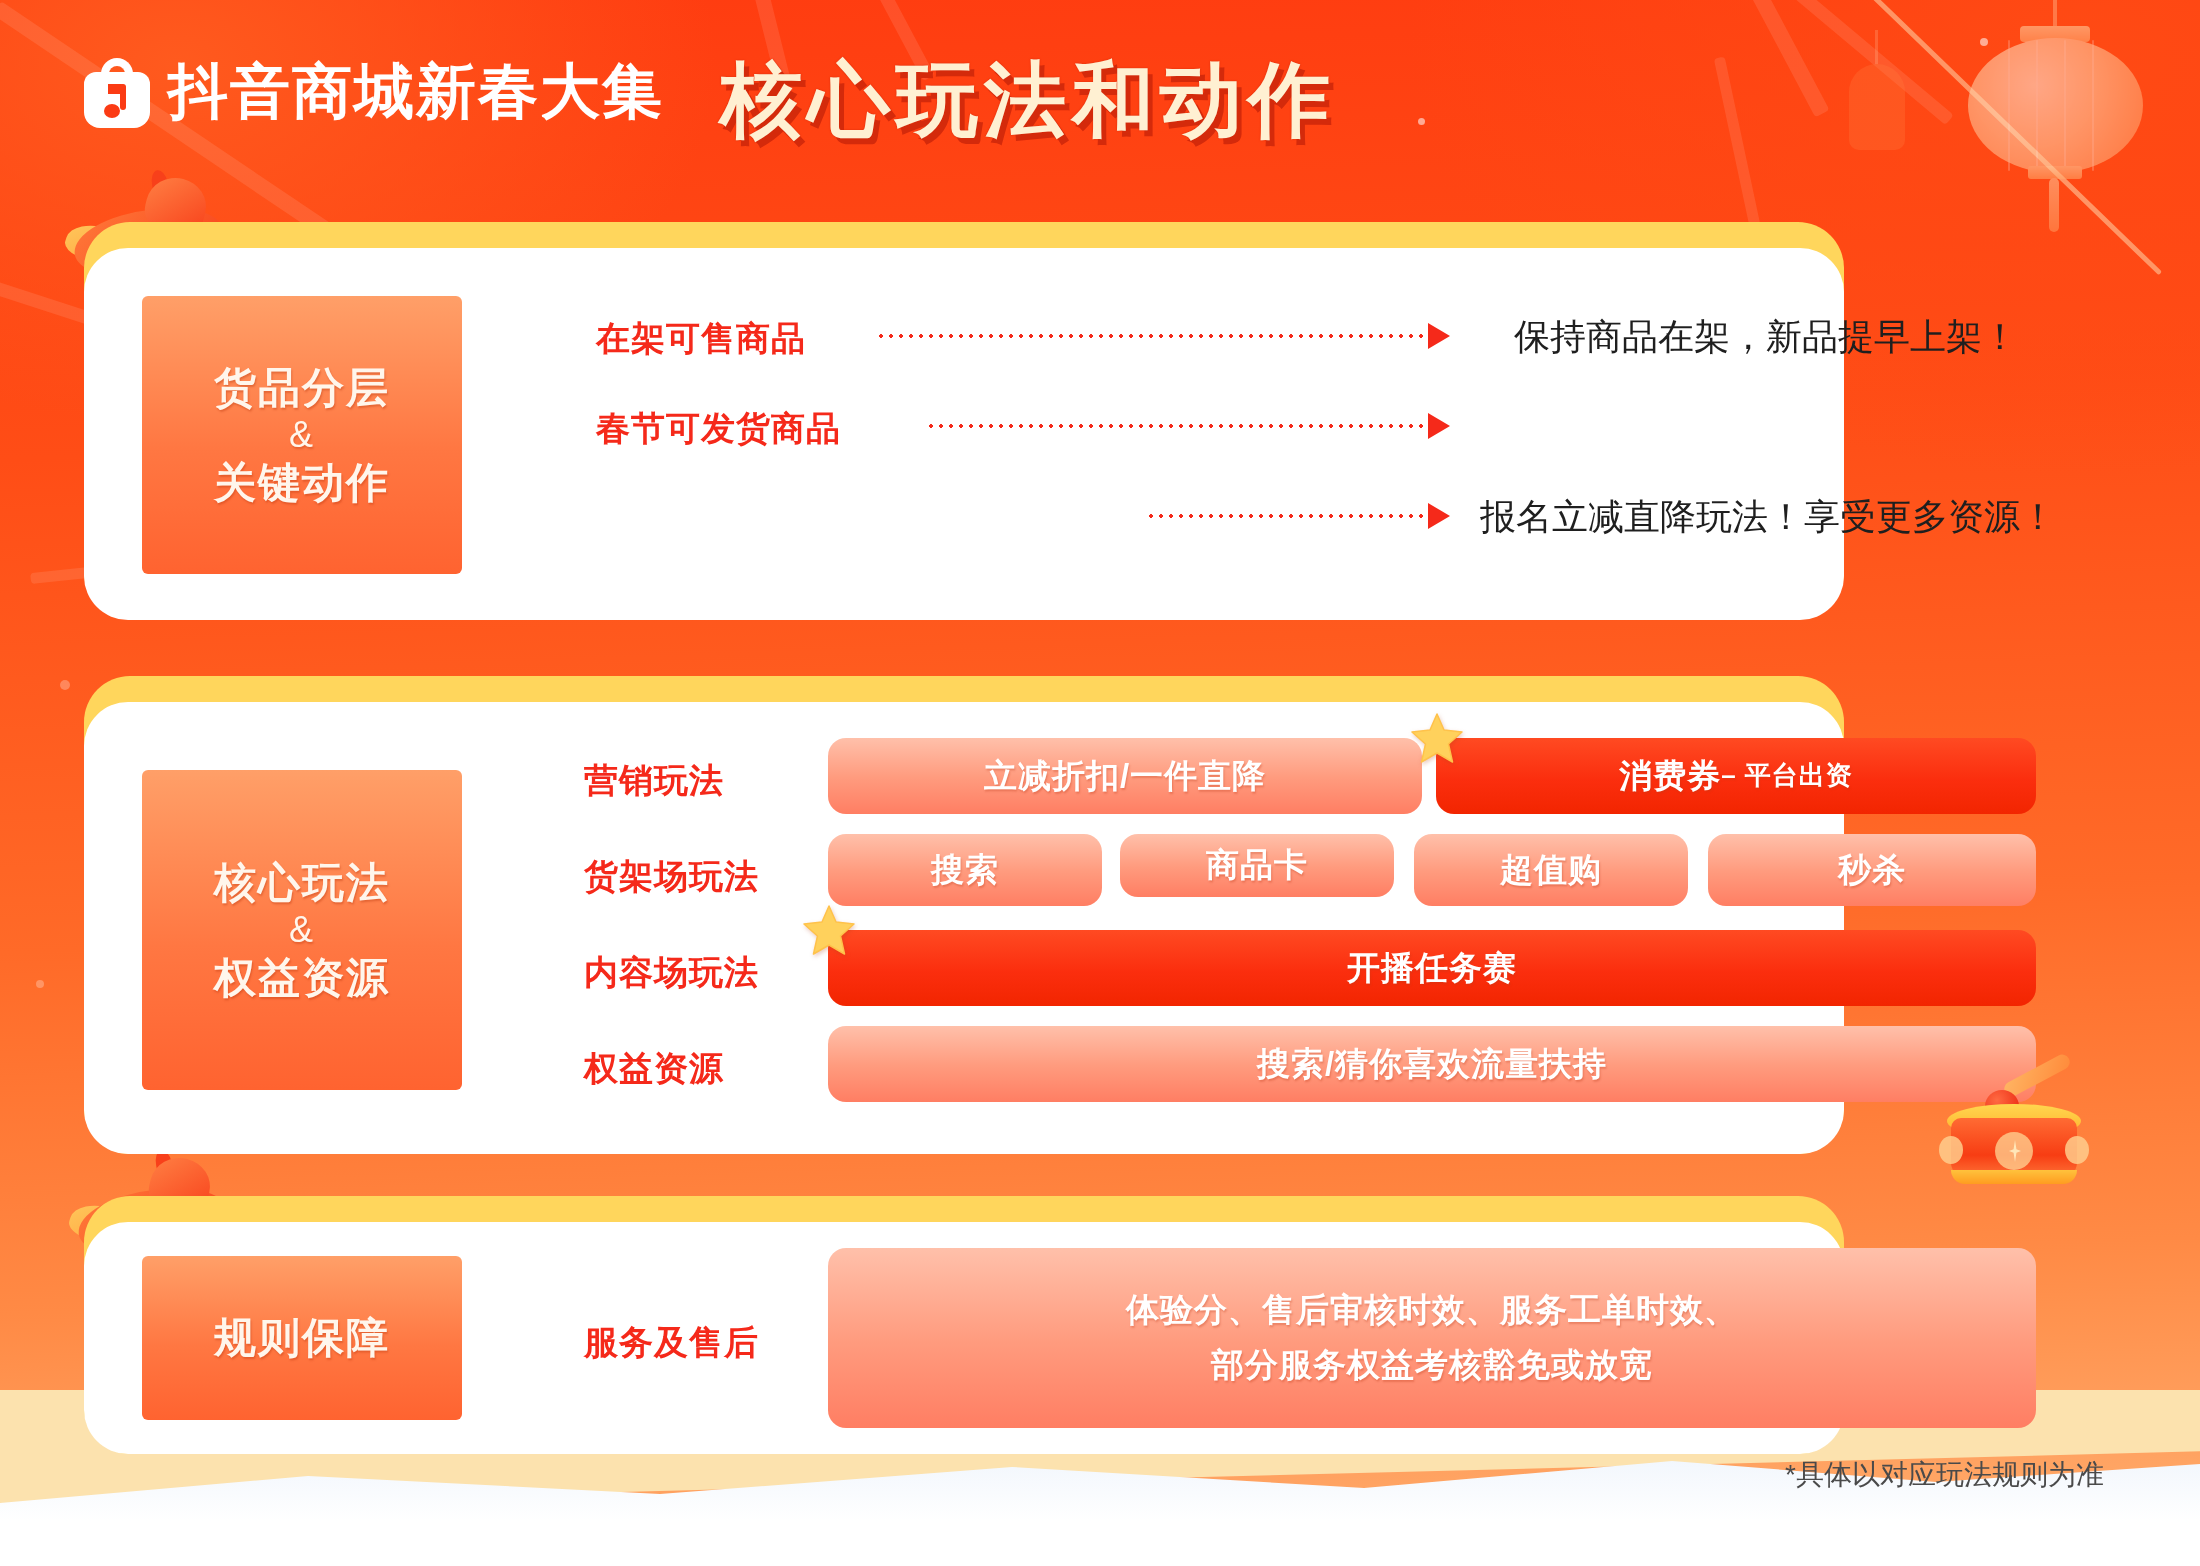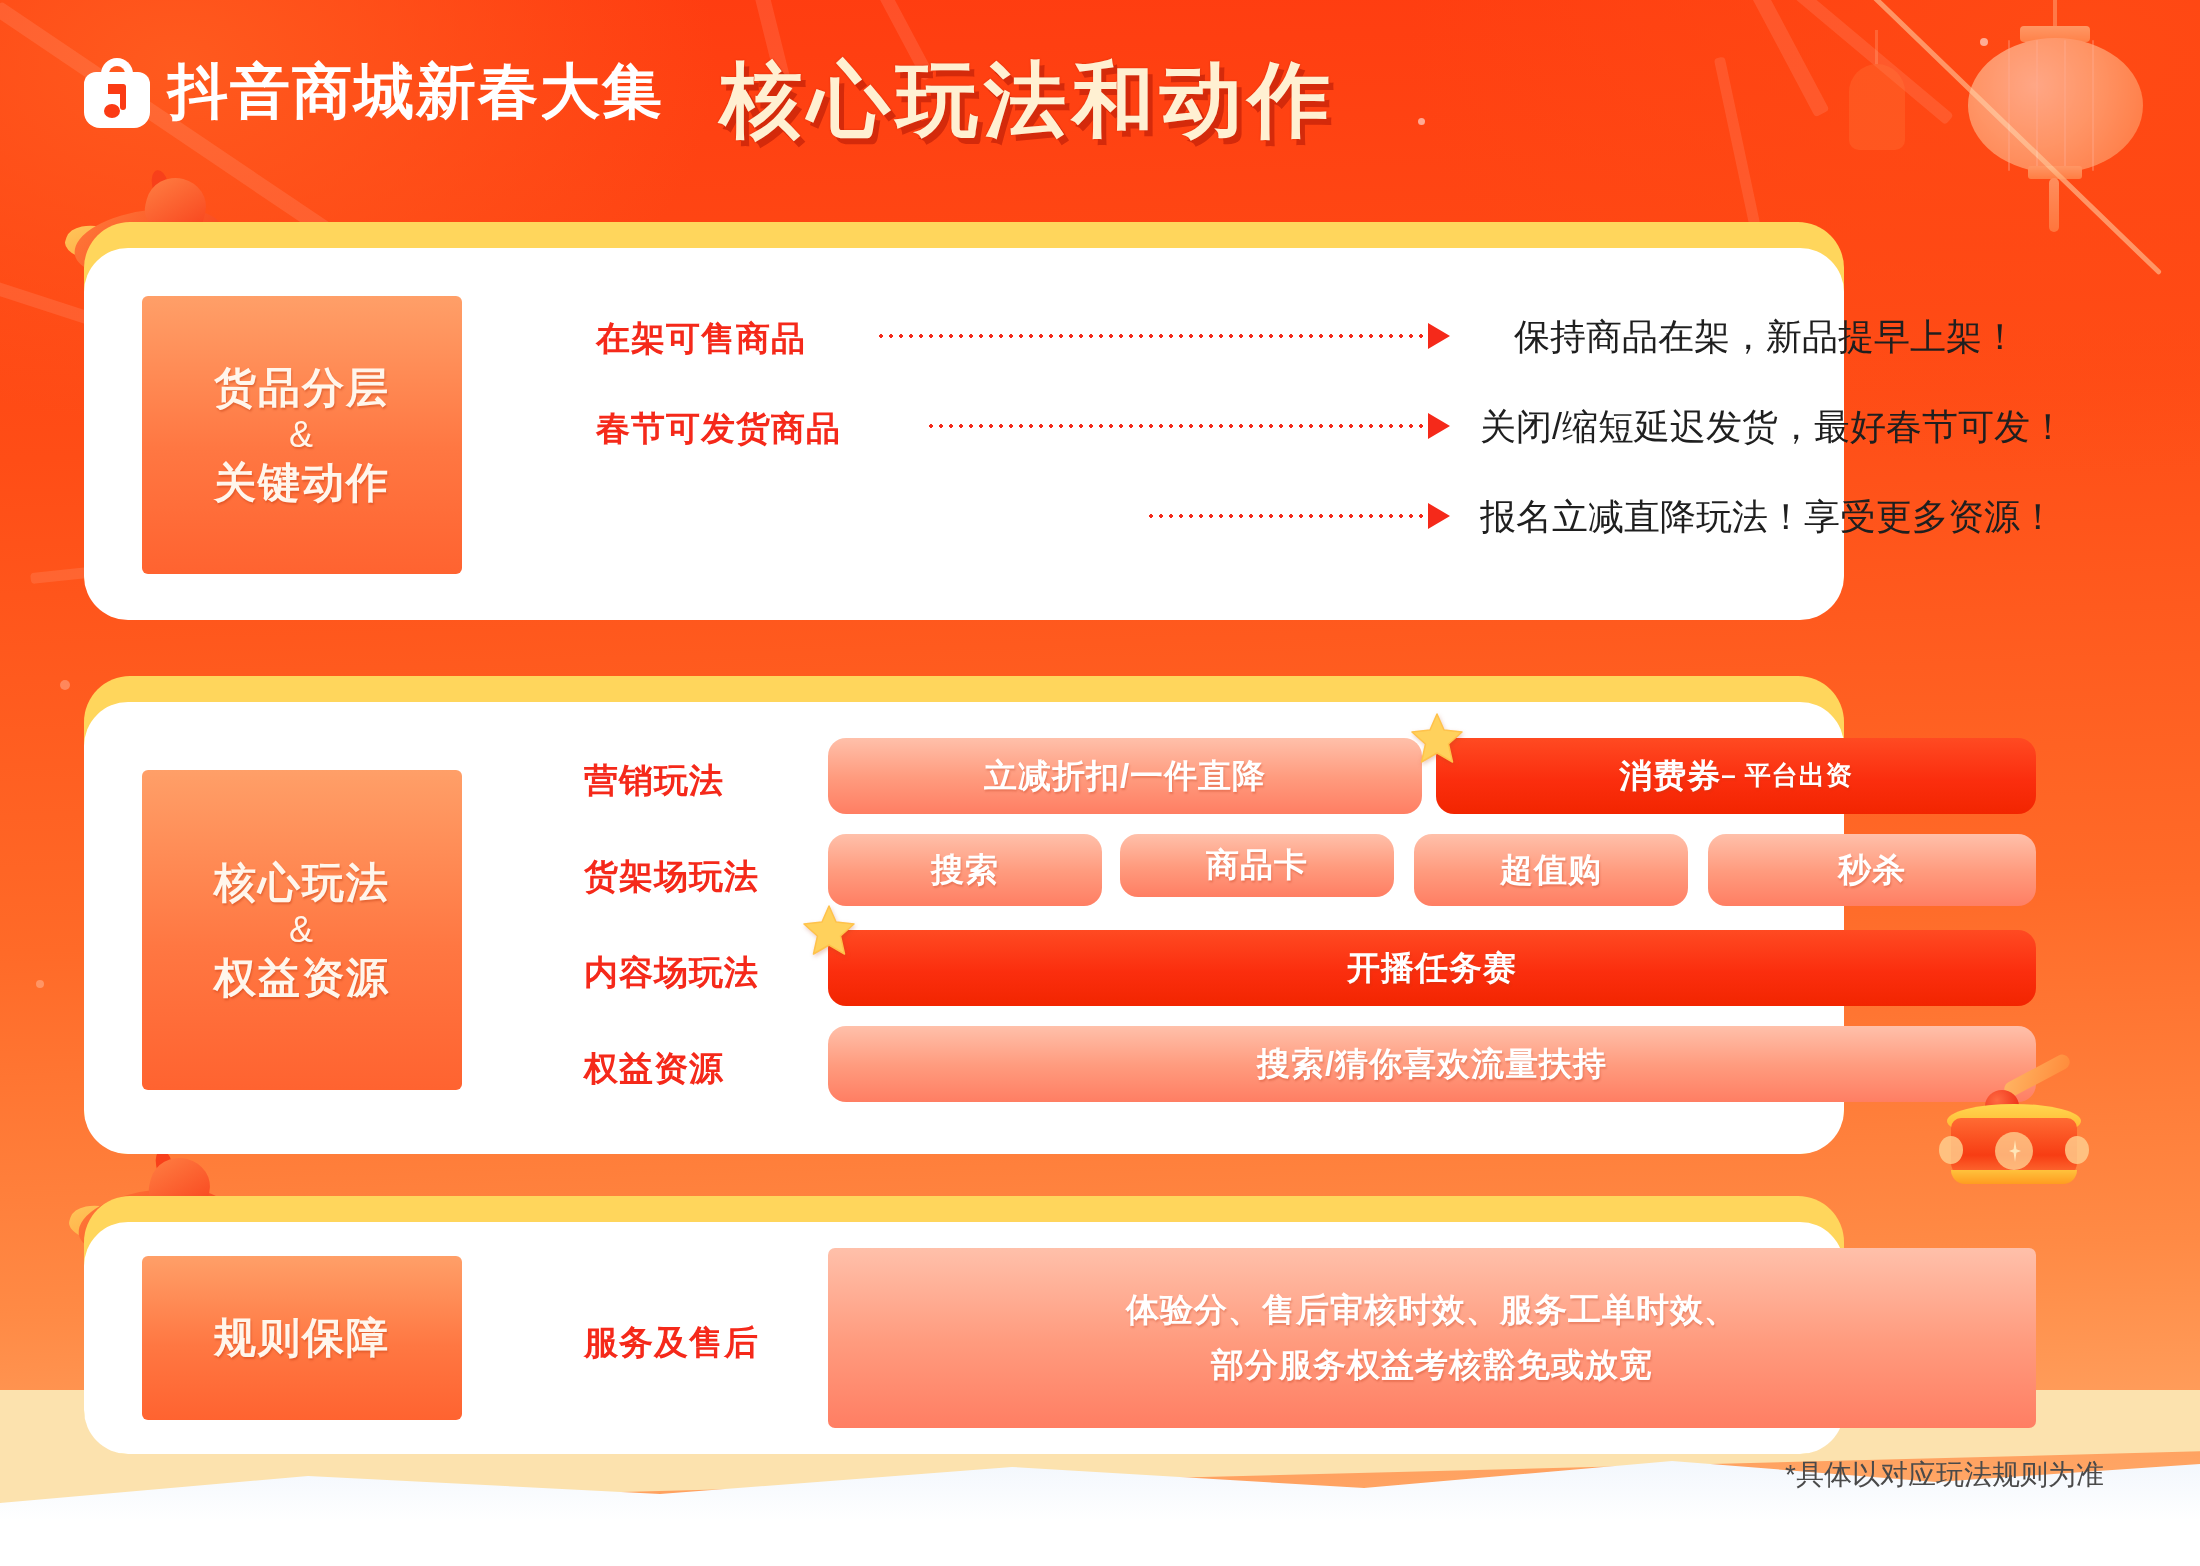--- a/index.html
+++ b/index.html
@@ -252,21 +252,20 @@
     </div>
 
     <div class="row-label" style="left:512px; top:68px;">在架可售商品</div>
     <div class="dots" style="left:792px; top:86px; width:550px;"></div>
     <div class="arrow" style="left:1344px; top:75px;"></div>
     <div class="rhs" style="left:1430px; top:65px;">保持商品在架，新品提早上架！</div>
 
     <div class="row-label" style="left:512px; top:158px;">春节可发货商品</div>
     <div class="dots" style="left:842px; top:176px; width:500px;"></div>
     <div class="arrow" style="left:1344px; top:165px;"></div>
-    <div class="rhs" style="left:1396px; top:155px;">关闭/缩短延迟发货，最好春节可发！</div>
 
     <div class="dots" style="left:1062px; top:266px; width:280px;"></div>
     <div class="arrow" style="left:1344px; top:255px;"></div>
     <div class="rhs" style="left:1396px; top:245px;">报名立减直降玩法！享受更多资源！</div>
   </div>
 
   <div class="card-outer card2-outer"></div>
   <div class="card card2">
 
     <div class="pillar" style="left:58px; top:68px; width:320px; height:320px;">
@@ -329,20 +328,20 @@
 
   <div class="card-outer card3-outer"></div>
   <div class="card card3">
 
     <div class="pillar" style="left:58px; top:34px; width:320px; height:164px;">
       <span>规则保障</span>
     </div>
 
     <div class="row-label" style="left:500px; top:98px;">服务及售后</div>
 
-    <div class="pill soft" style="left:744px; top:26px; width:1208px; height:180px; flex-direction:column; gap:10px;border-radius:7px;">
+    <div class="pill soft" style="left:744px; top:26px; width:1208px; height:180px; flex-direction:column; gap:10px;">
       <span>体验分、售后审核时效、服务工单时效、</span>
       <span>部分服务权益考核豁免或放宽</span>
     </div>
   </div>
 
   <div class="footnote">*具体以对应玩法规则为准</div>
 </div>
 
 </body></html>

